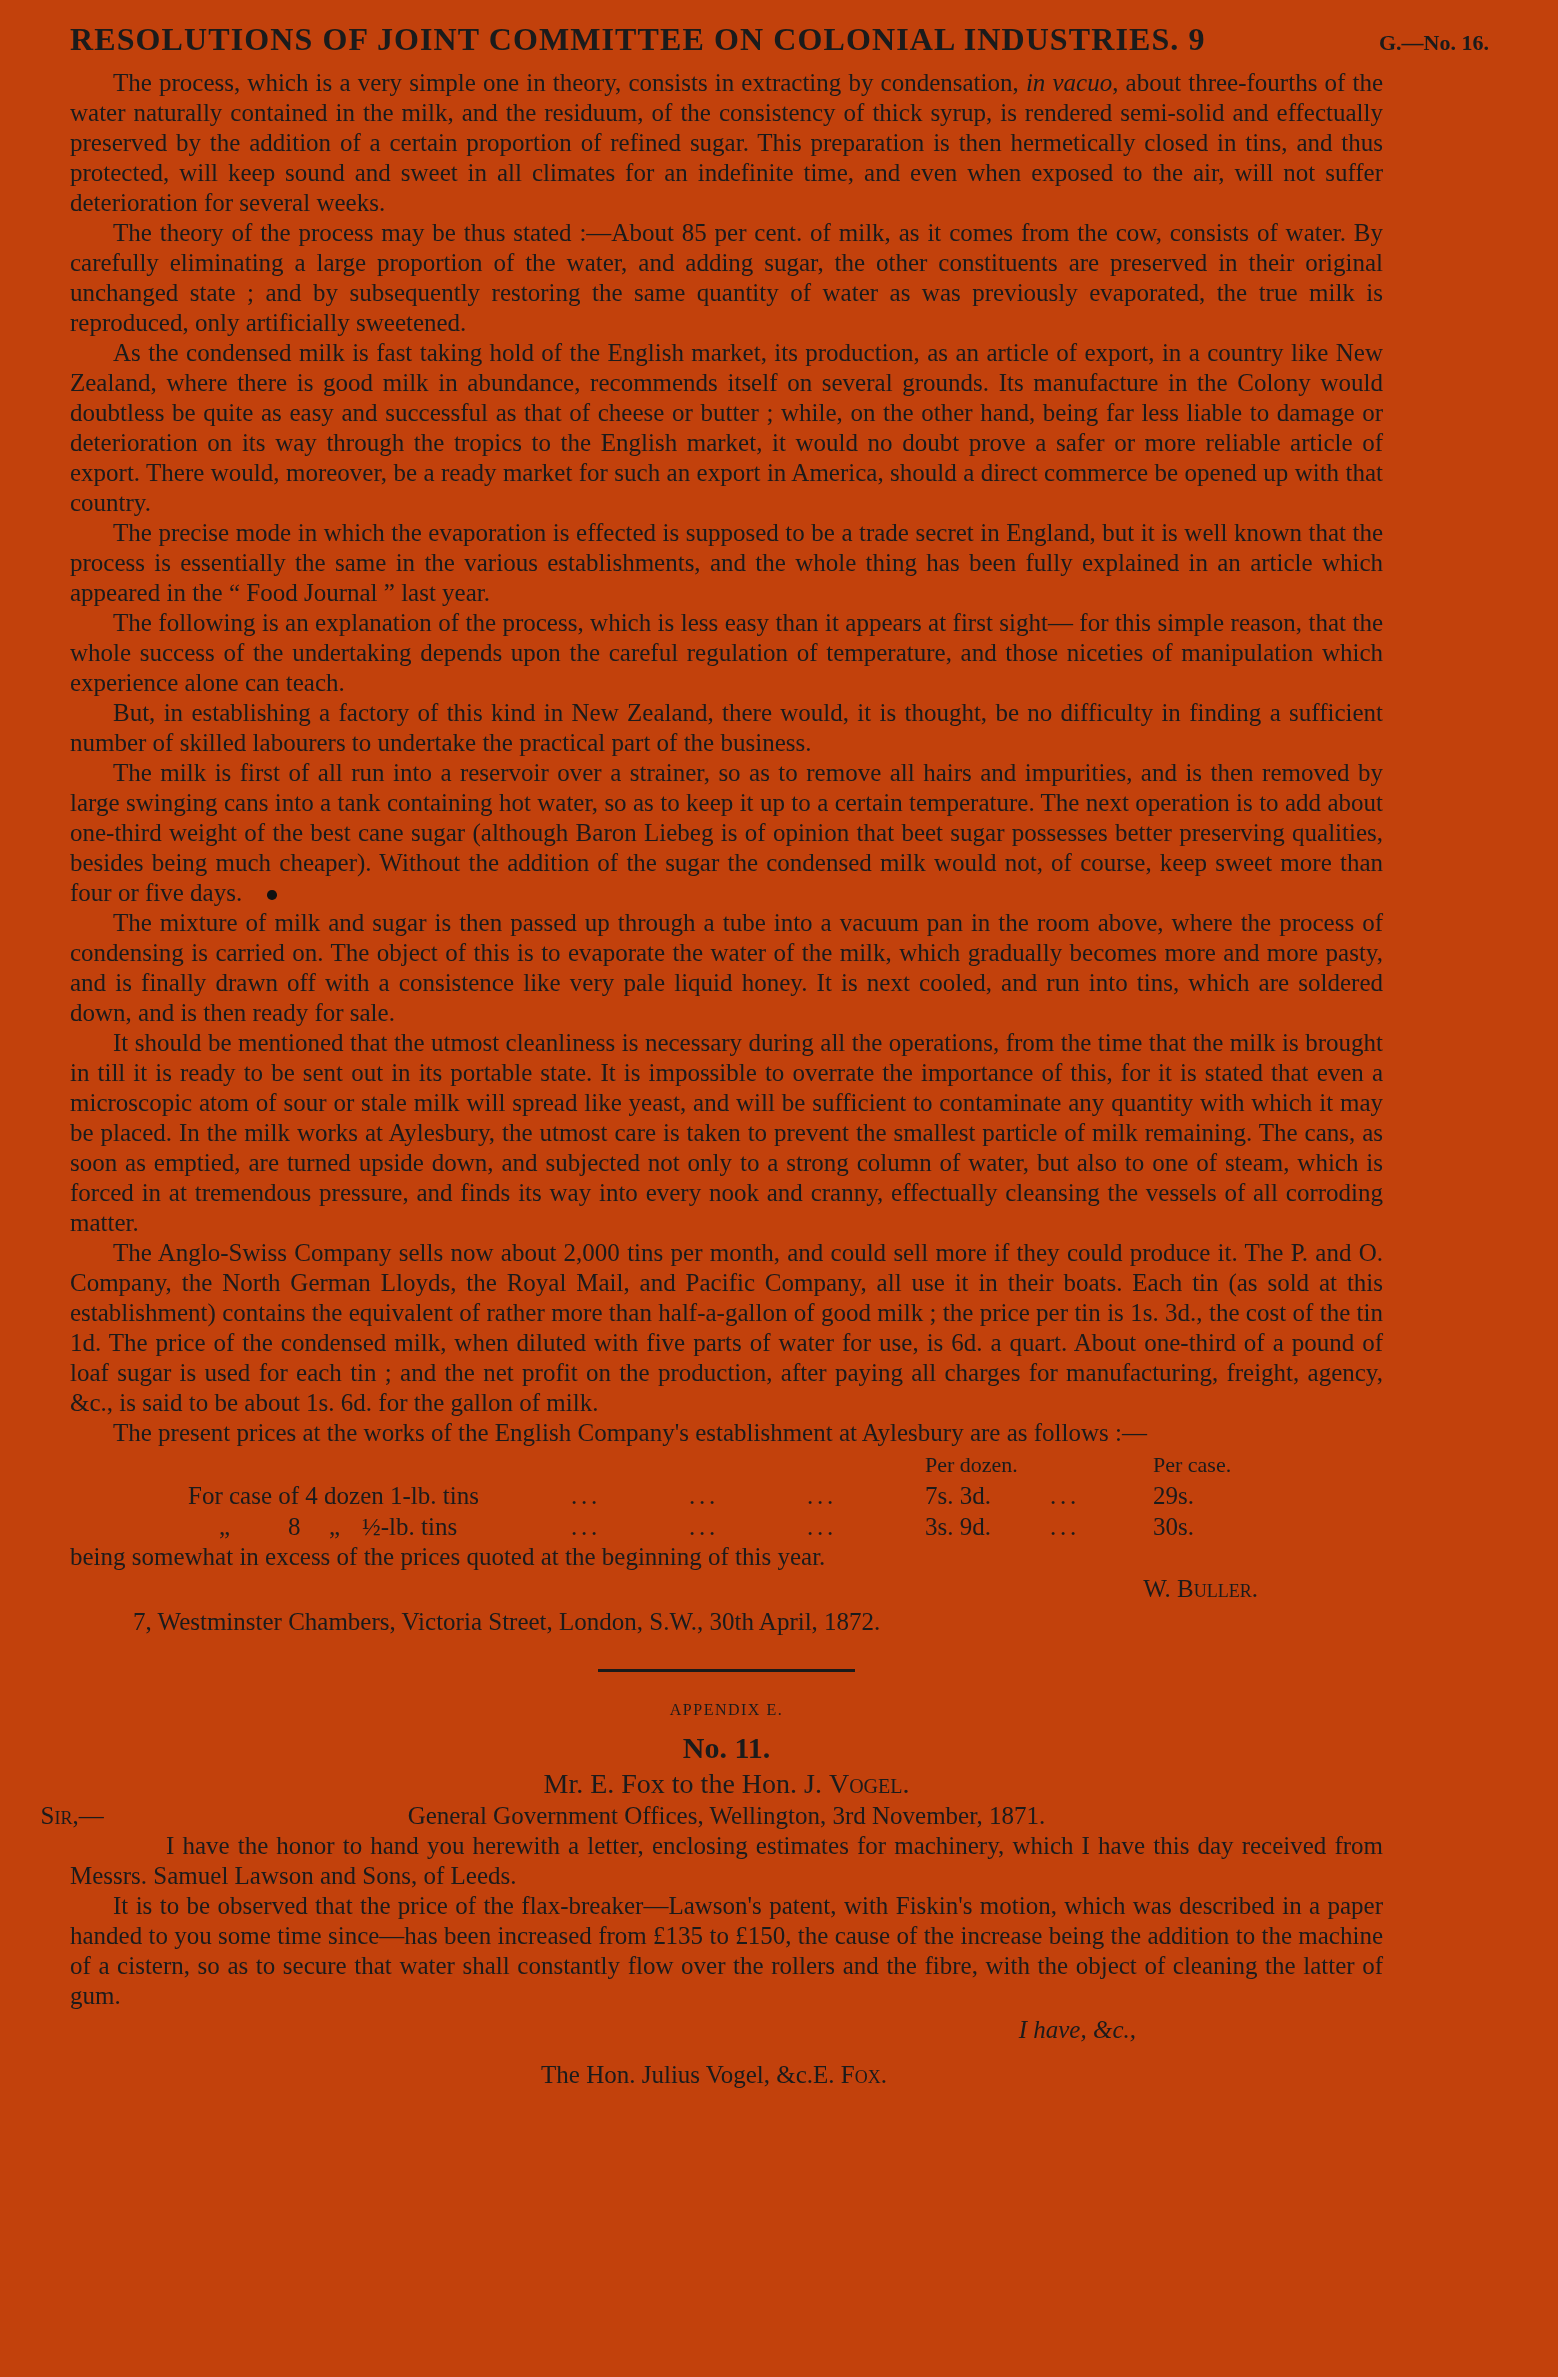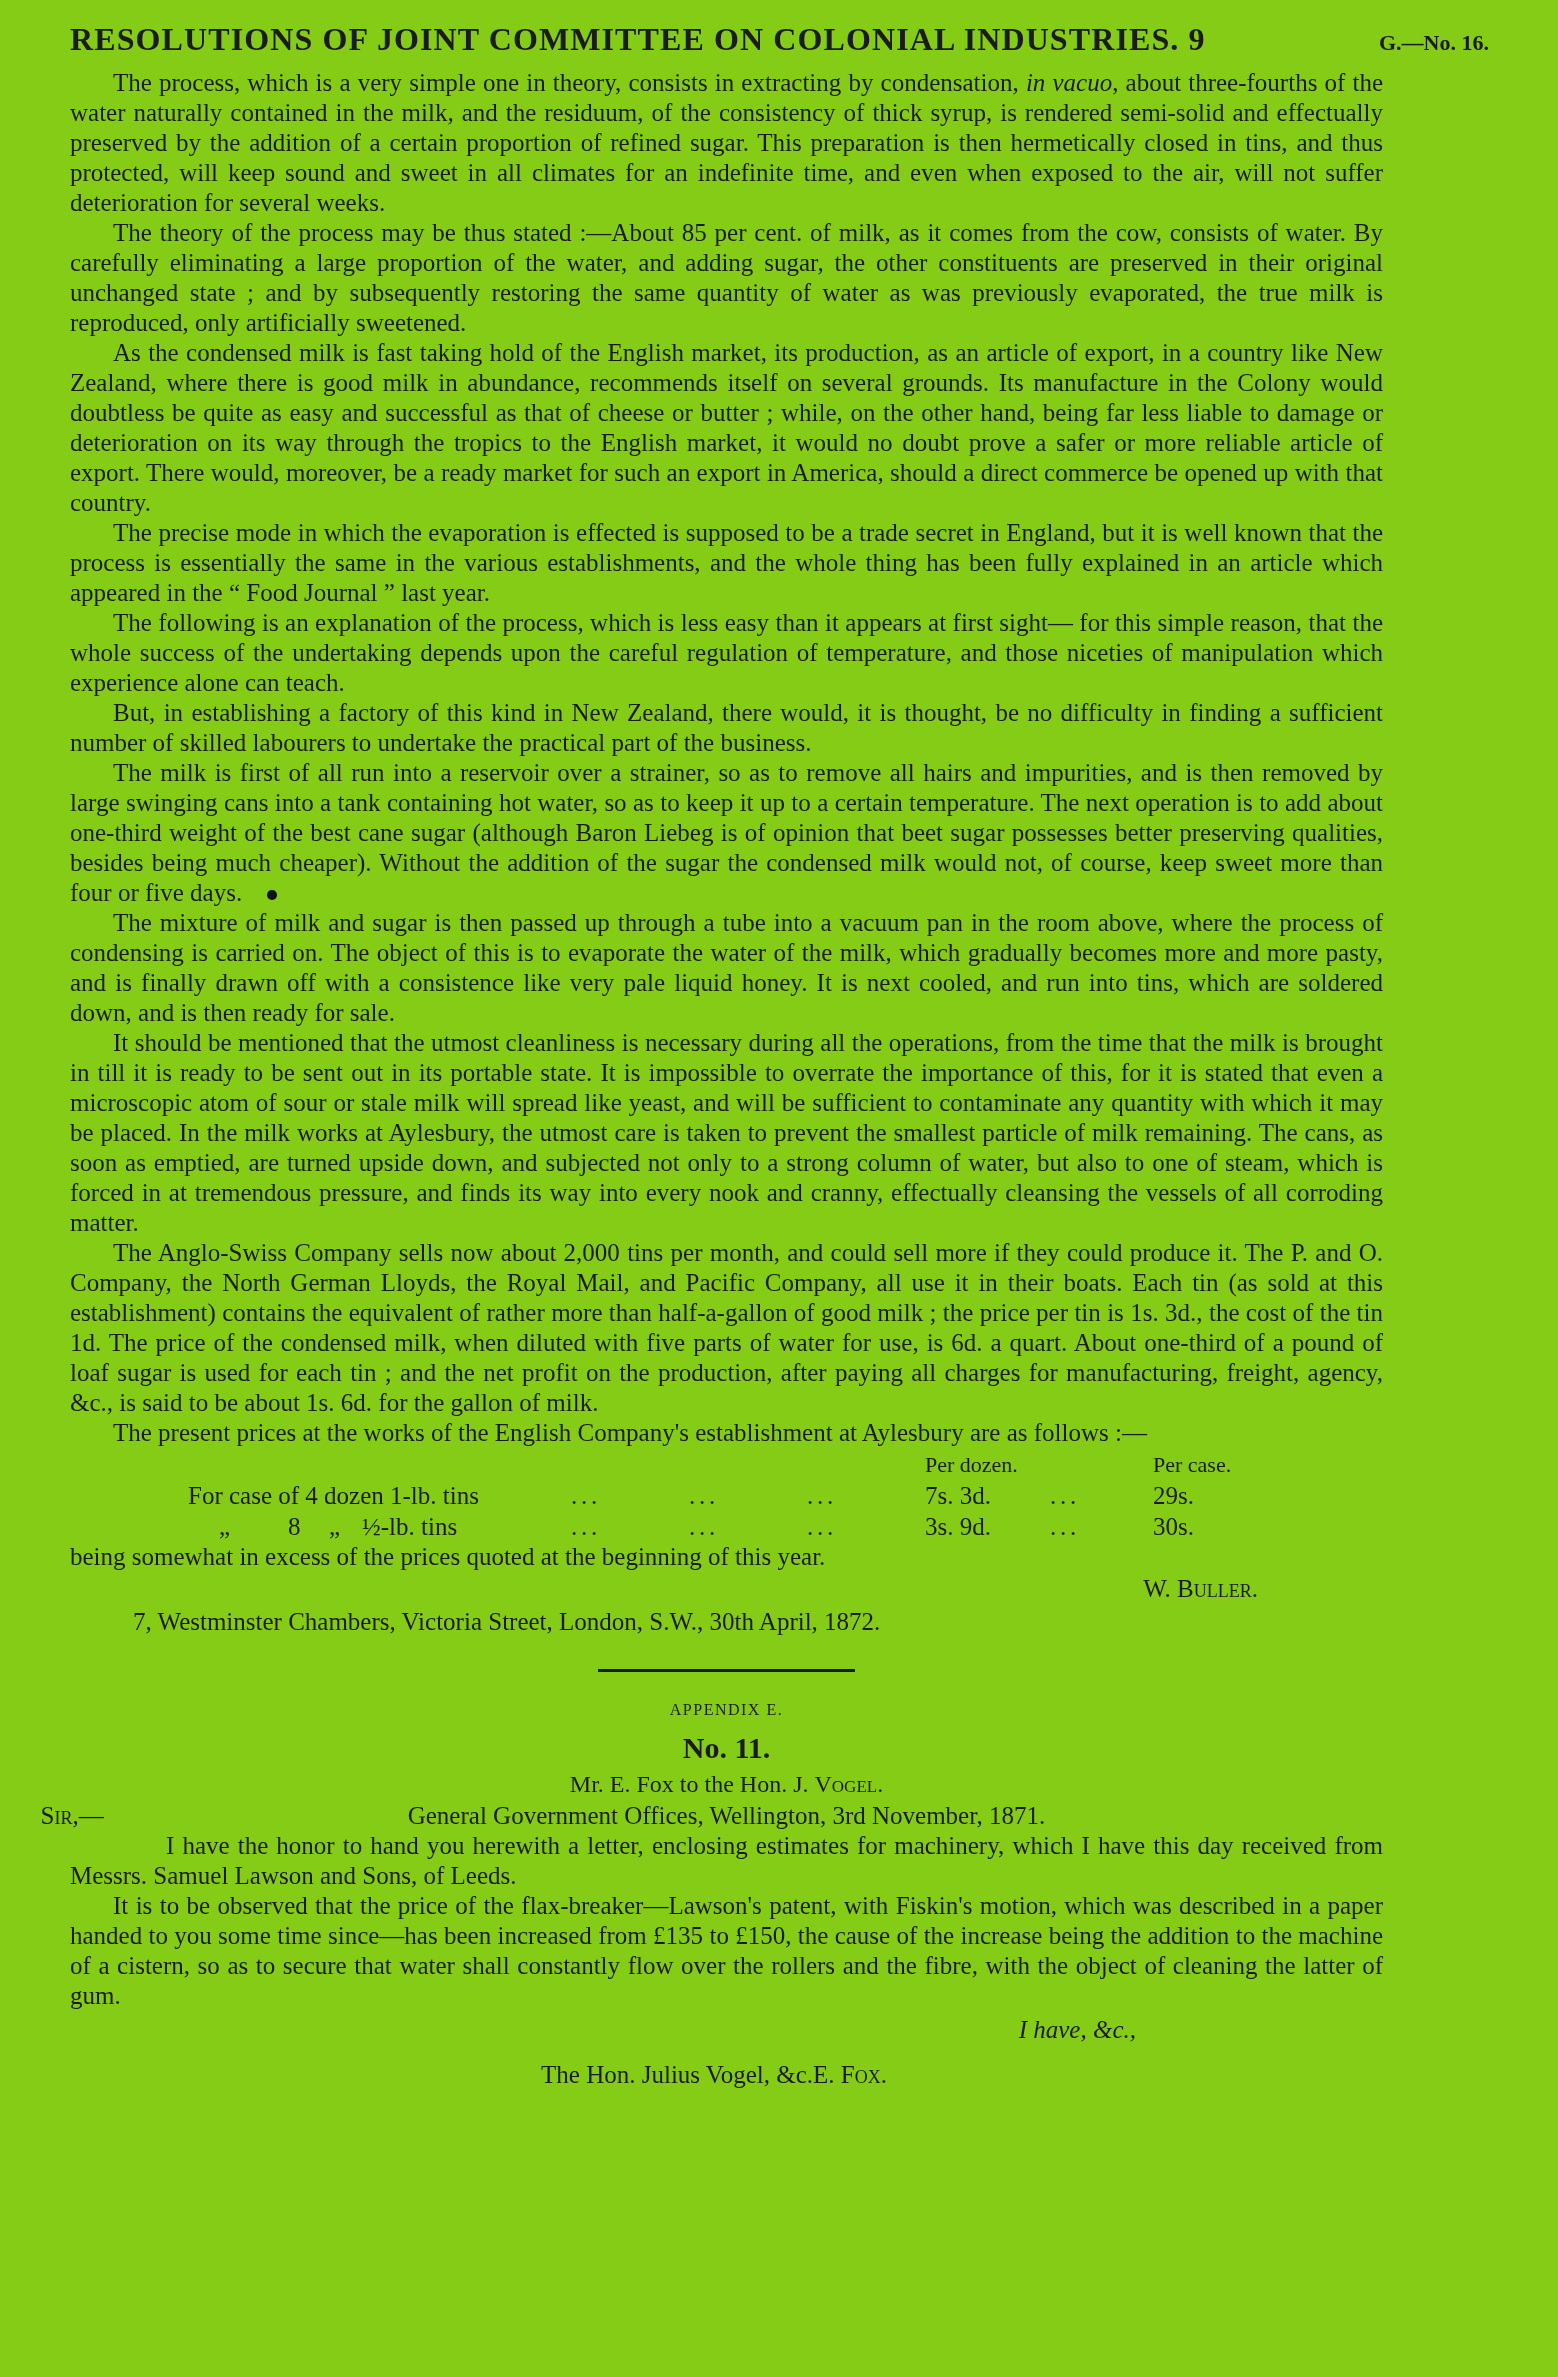--- a/index.html
+++ b/index.html
@@ -5,21 +5,21 @@
   html, body {
     margin: 0;
     padding: 0;
     background: #e8e6e0;
   }
   .page {
     width: 1559px;
     height: 2377px;
     box-sizing: border-box;
     padding: 20.6px 70px 0 70px;
-    background: #84cc16;
+    background: #c2410c;
     color: #1b1b1b;
     font-family: "Liberation Serif", "DejaVu Serif", serif;
     overflow: hidden;
     position: relative;
   }
   .doc-header {
     display: flex;
     justify-content: space-between;
     align-items: baseline;
     margin-bottom: 10.3px;
@@ -109,21 +109,21 @@
   }
   .appendix-number {
     text-align: center;
     font-size: 30px;
     font-weight: bold;
     margin: 0 0 5.9px 0;
     text-indent: 0;
   }
   .appendix-subject {
     text-align: center;
-    font-size: 24px;
+    font-size: 28px;
     margin: 0 0 2.9px 0;
     text-indent: 0;
   }
   .salutation-line {
     position: relative;
     text-align: center;
     text-indent: 0;
     margin: 0;
   }
   .salutation {

